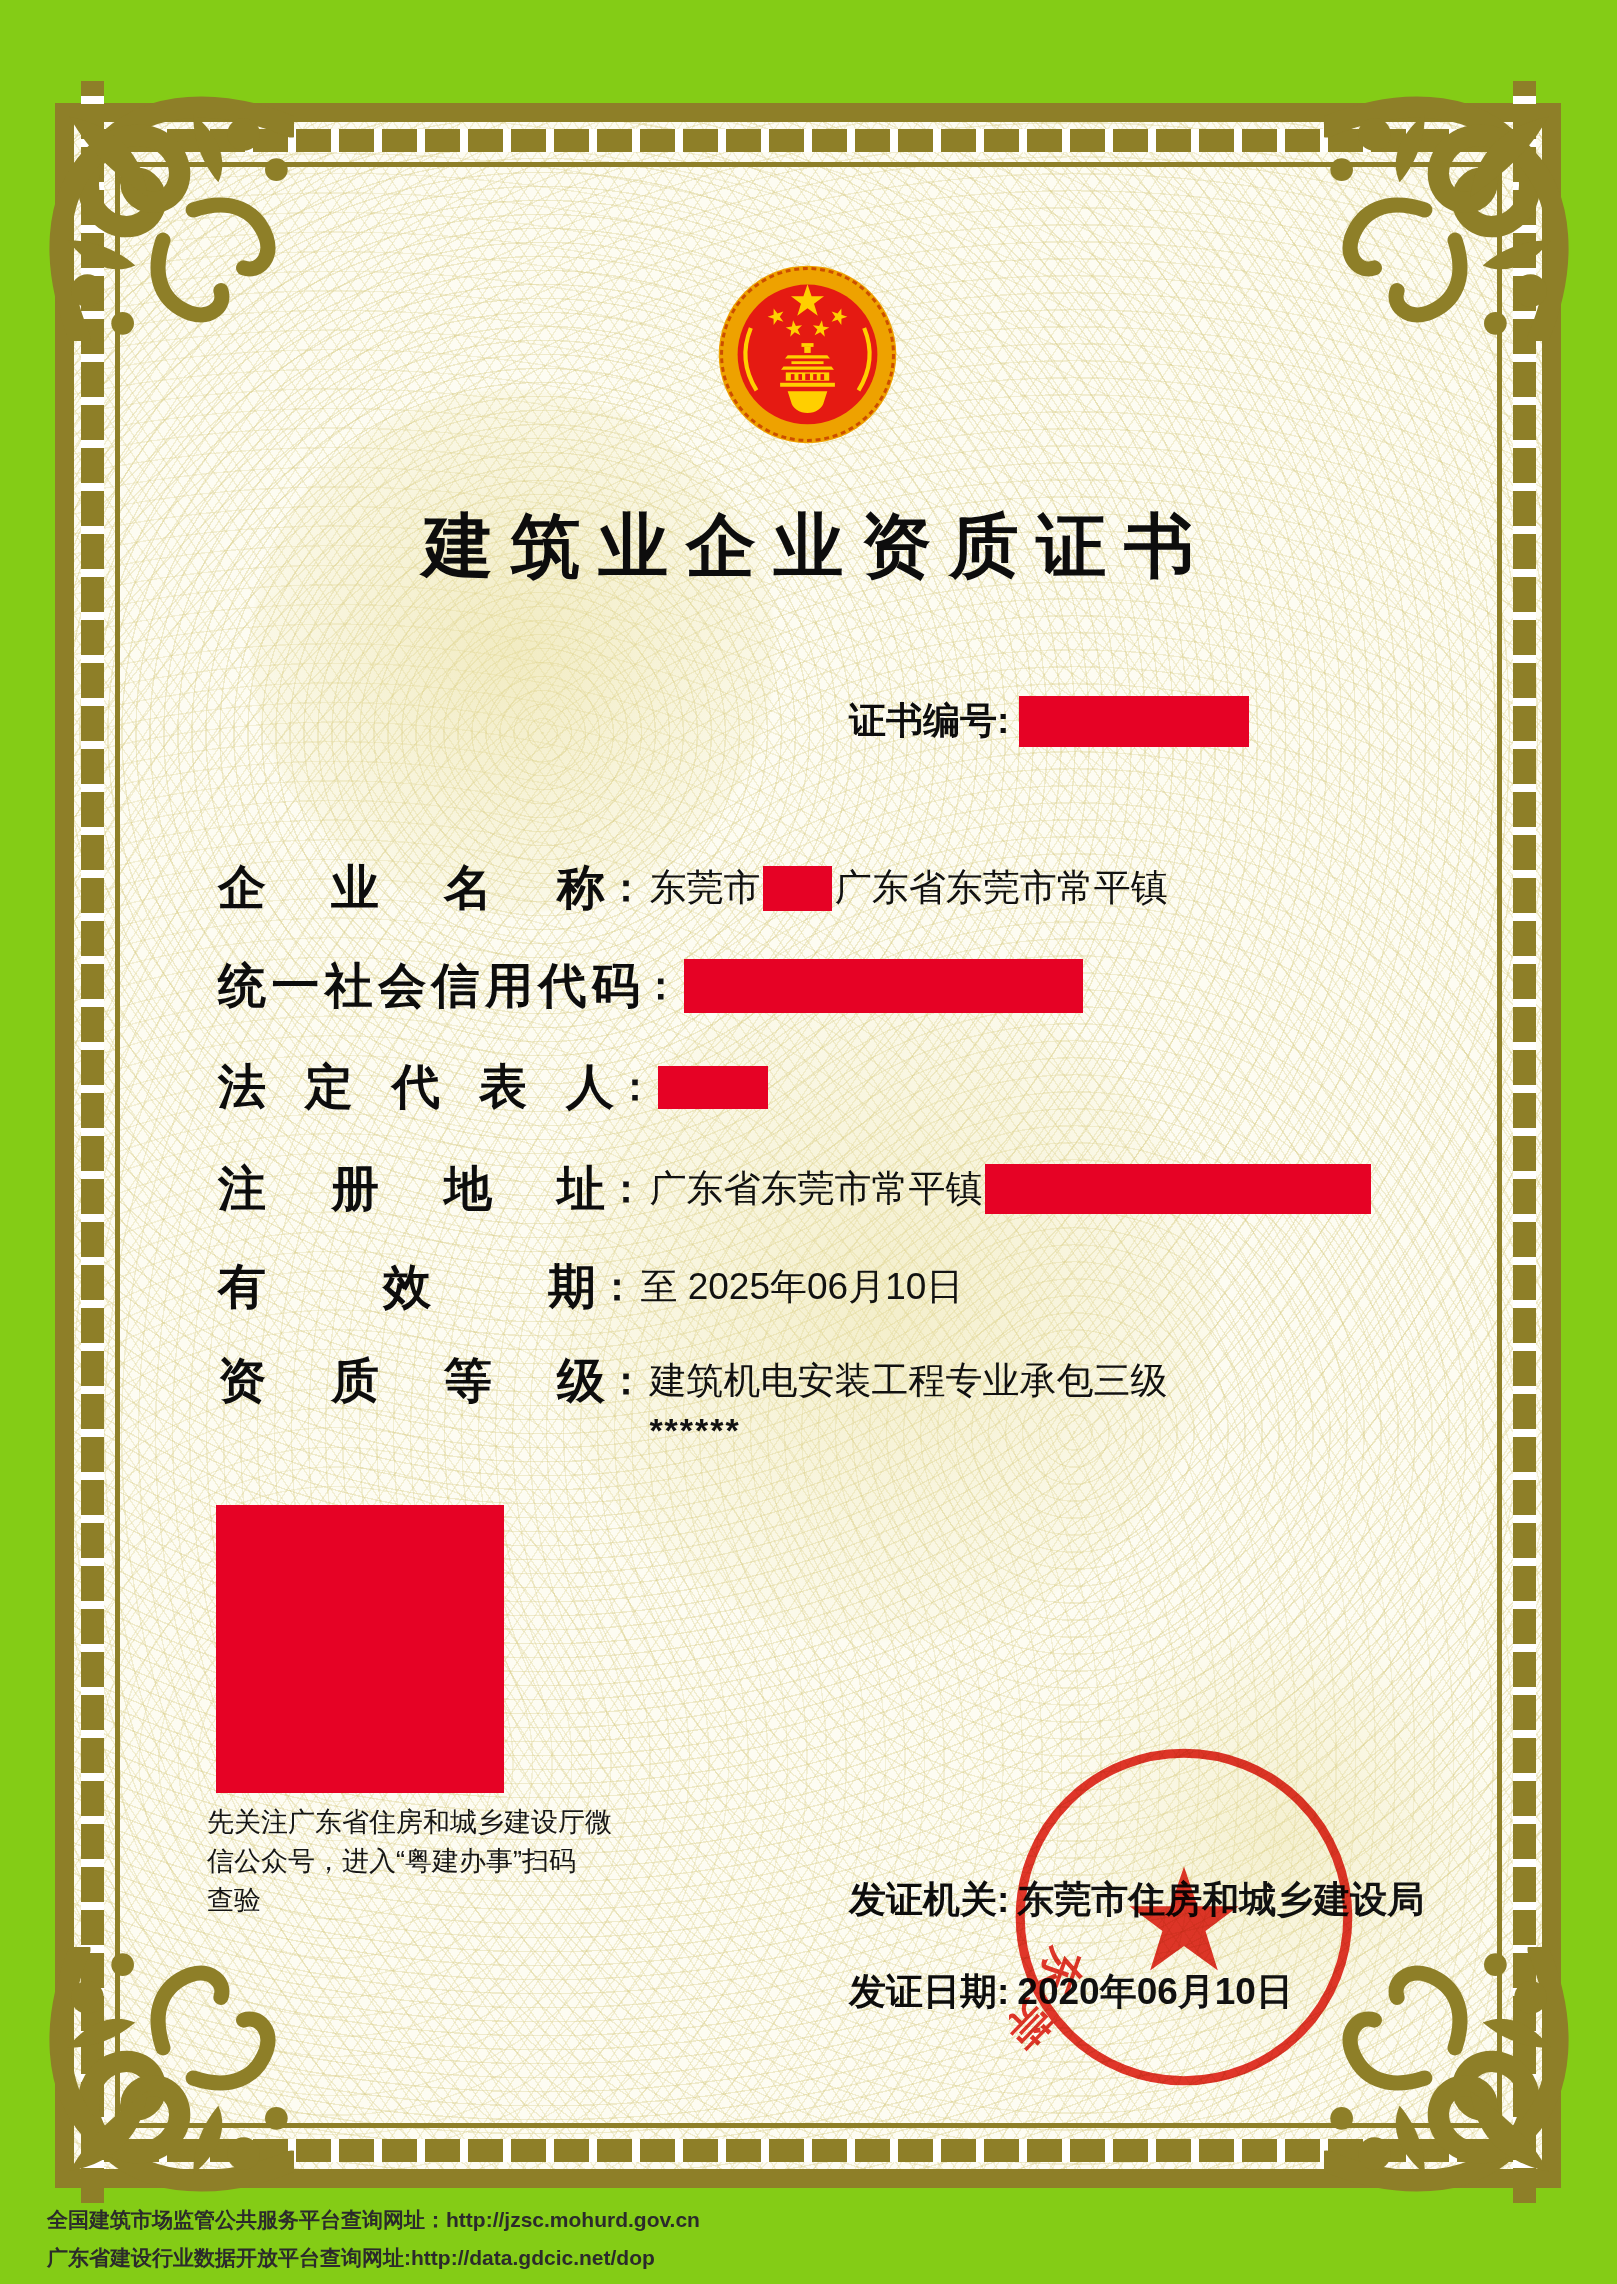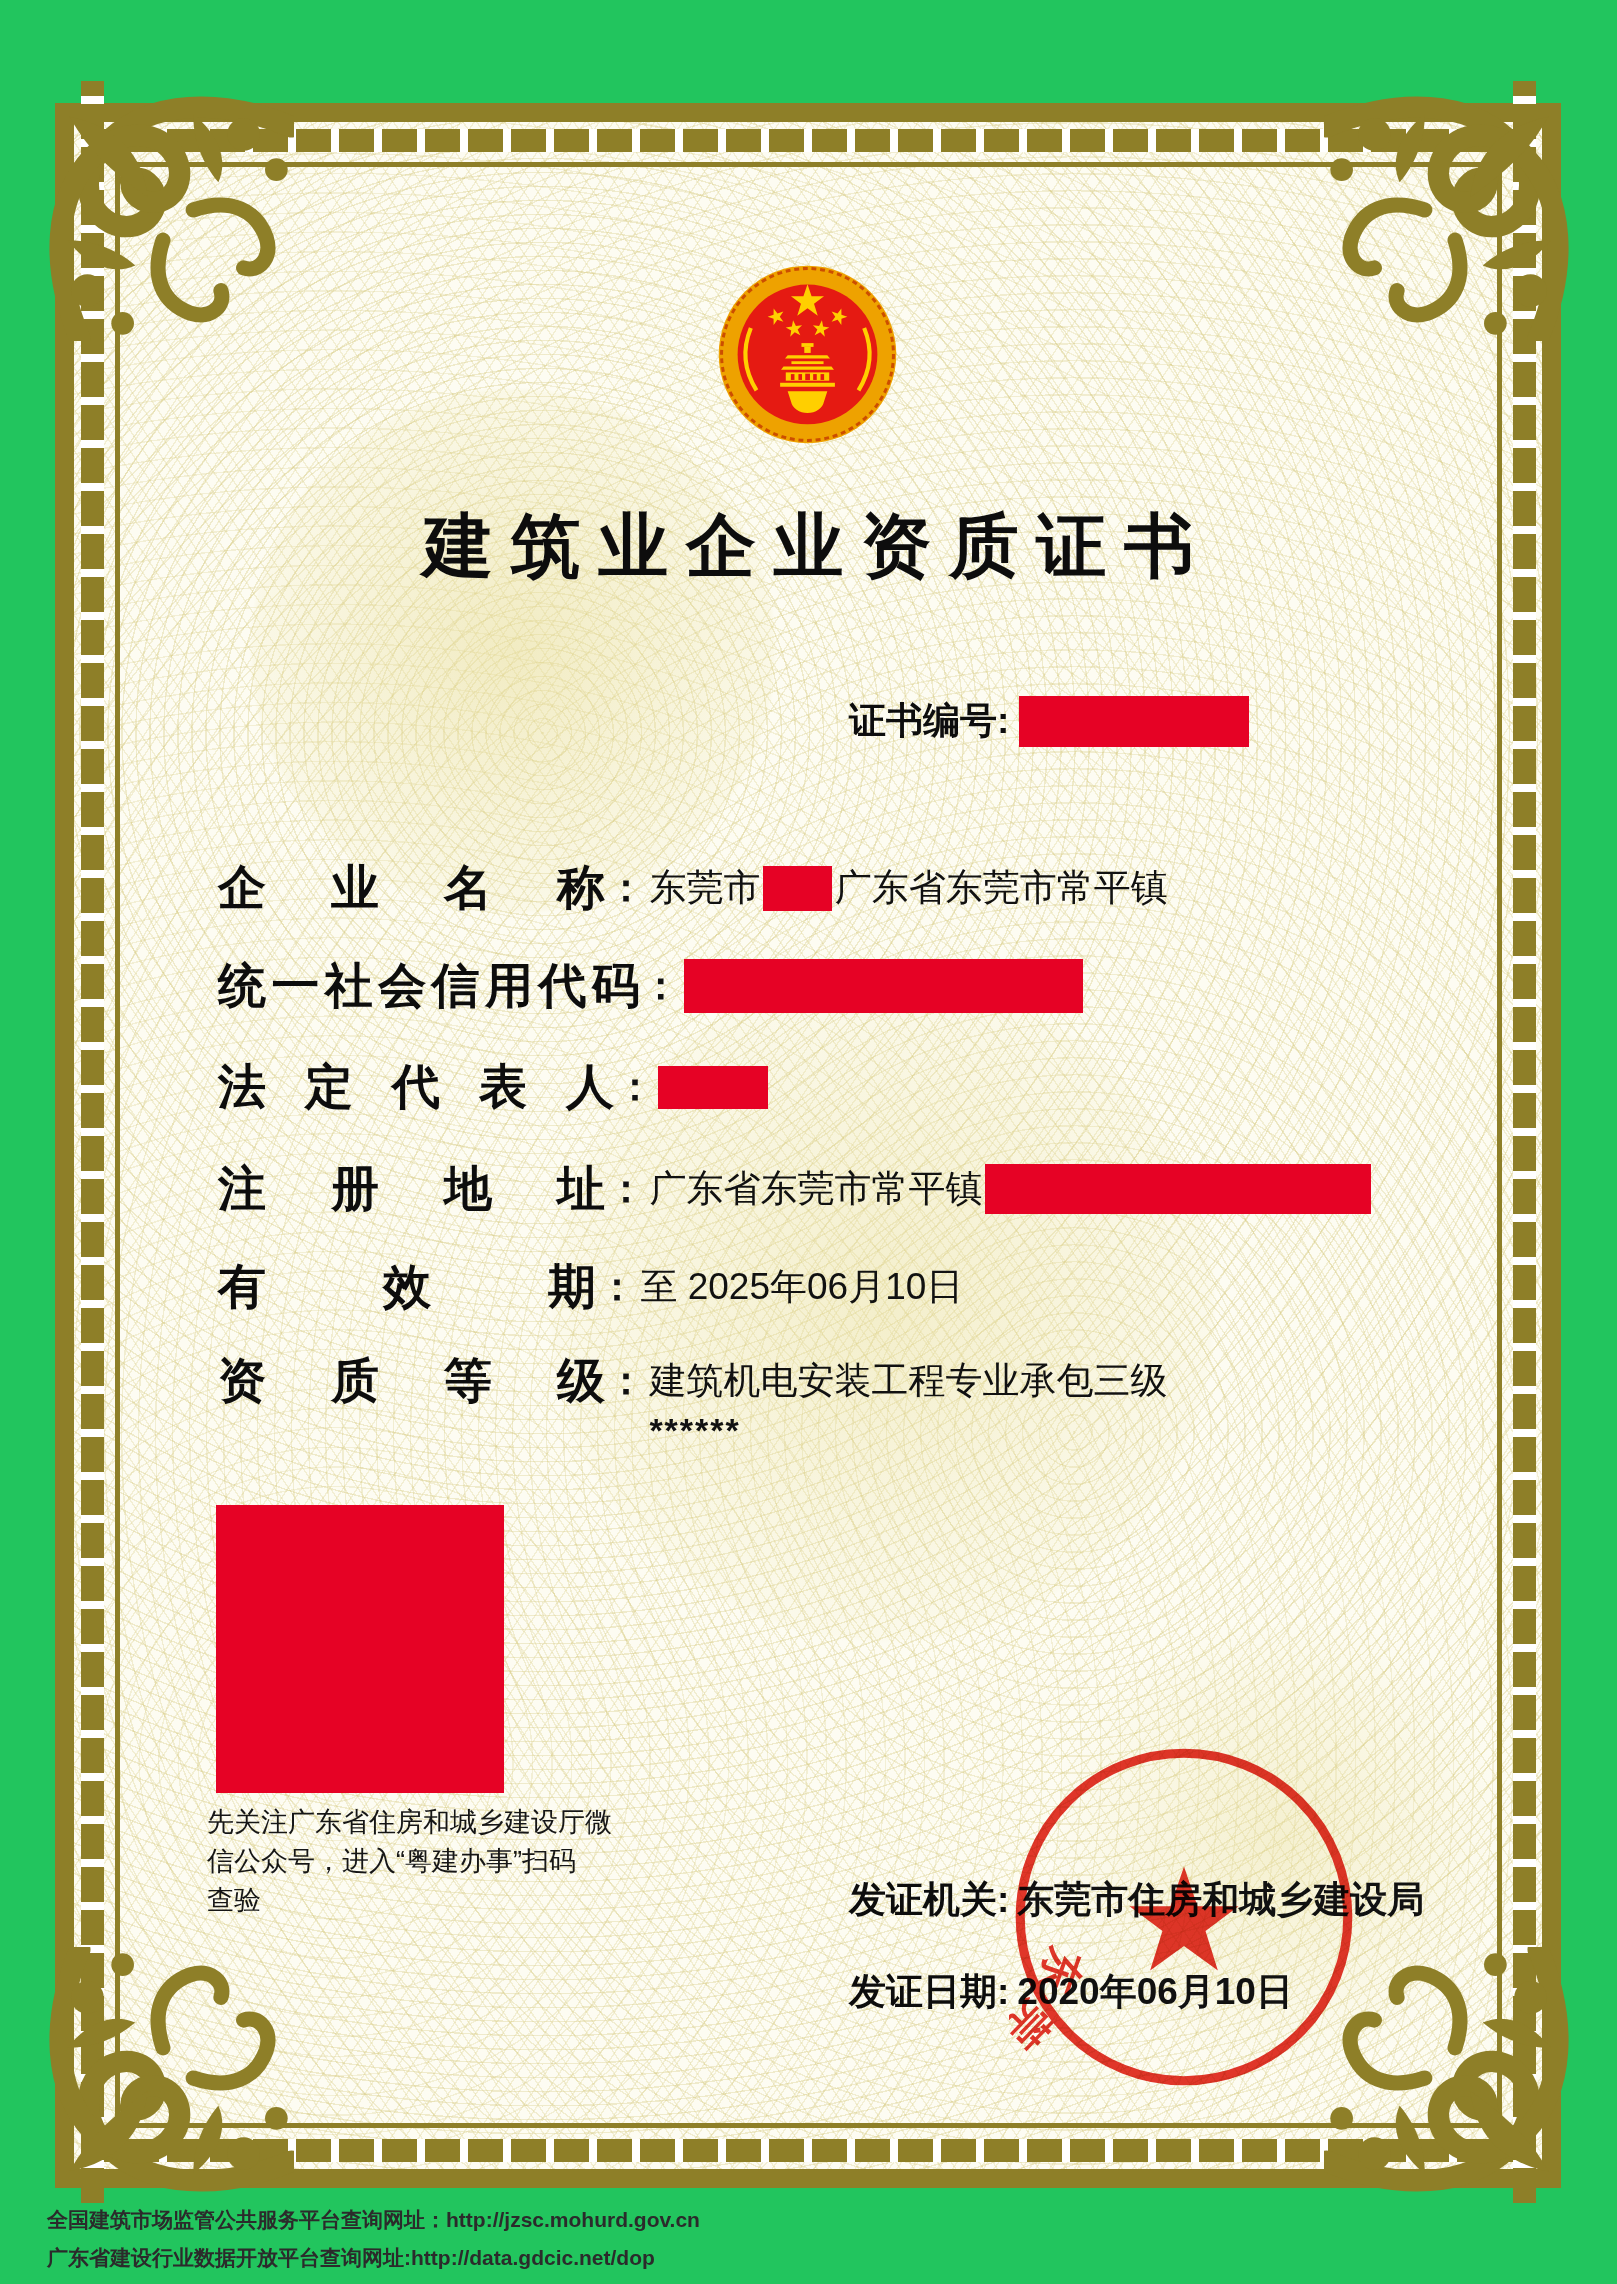--- a/index.html
+++ b/index.html
@@ -1,19 +1,19 @@
 <!DOCTYPE html>
 <html style="--frame: #8e7f28; --red: #e60225;font-size:10.8px"><head>
 <meta charset="utf-8">
 <style>
   html,body{margin:0;padding:0;background:#fff;}
   .page{
     position:relative;
     width:1617px;height:2284px;
-    background:#22c55e;
+    background:#84cc16;
     font-family:"Liberation Sans","DejaVu Sans",sans-serif;
     overflow:hidden;
     color:#111;
   }
   
   .guilloche{
     position:absolute;left:70px;top:116px;width:1477px;height:2057px;
     background:
       radial-gradient(circle 419px at 30% 26%, rgba(232,222,155,.55), rgba(232,222,155,.12) 62%, transparent 63%),
       radial-gradient(circle 514px at 55% 58%, rgba(232,222,155,.45), rgba(232,222,155,.08) 64%, transparent 65%),

